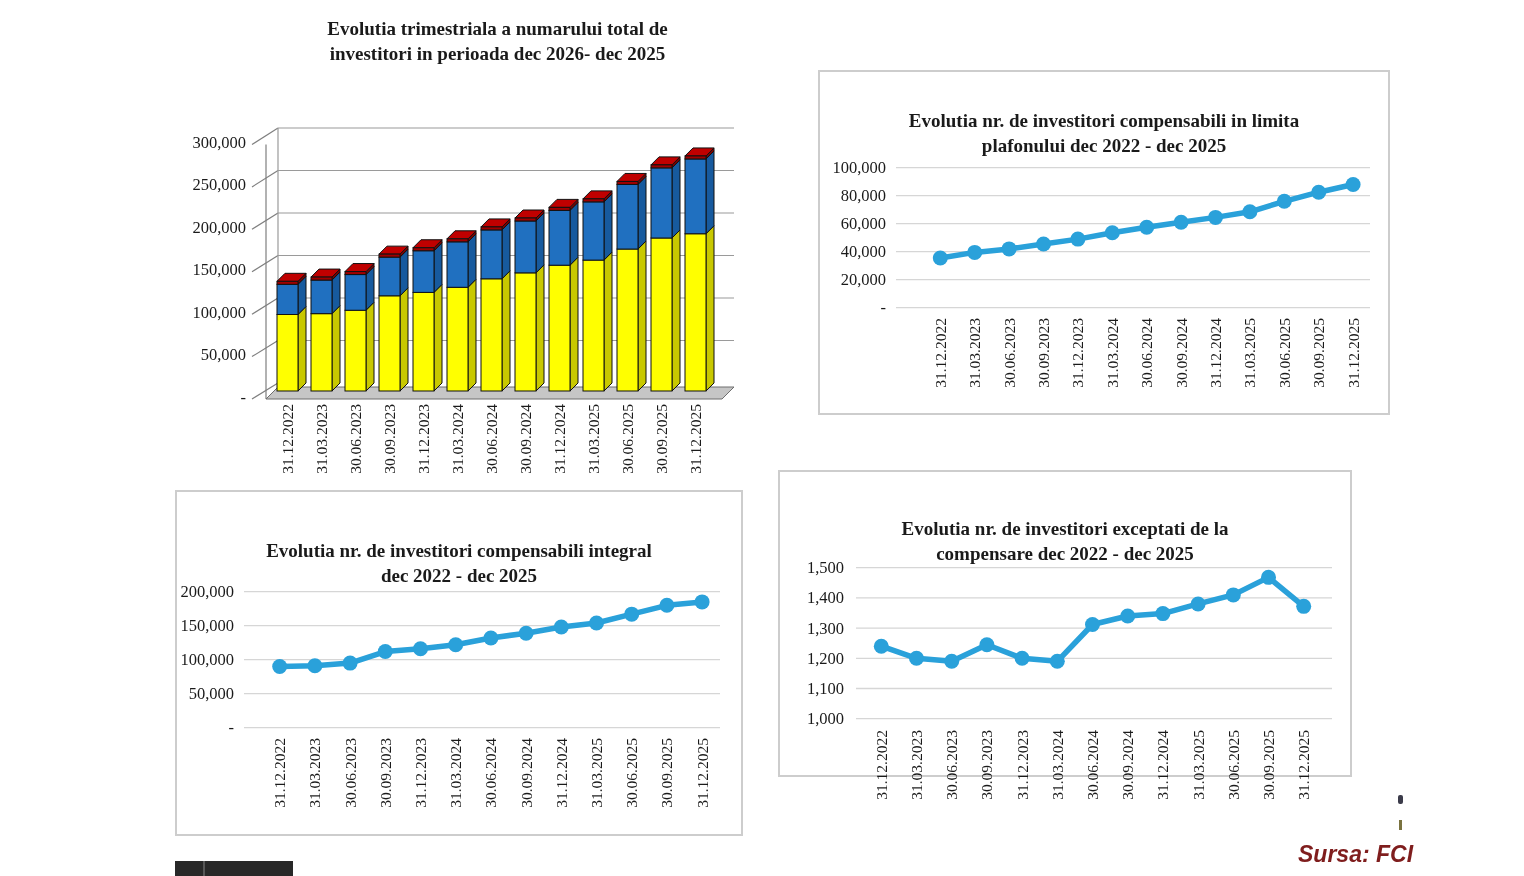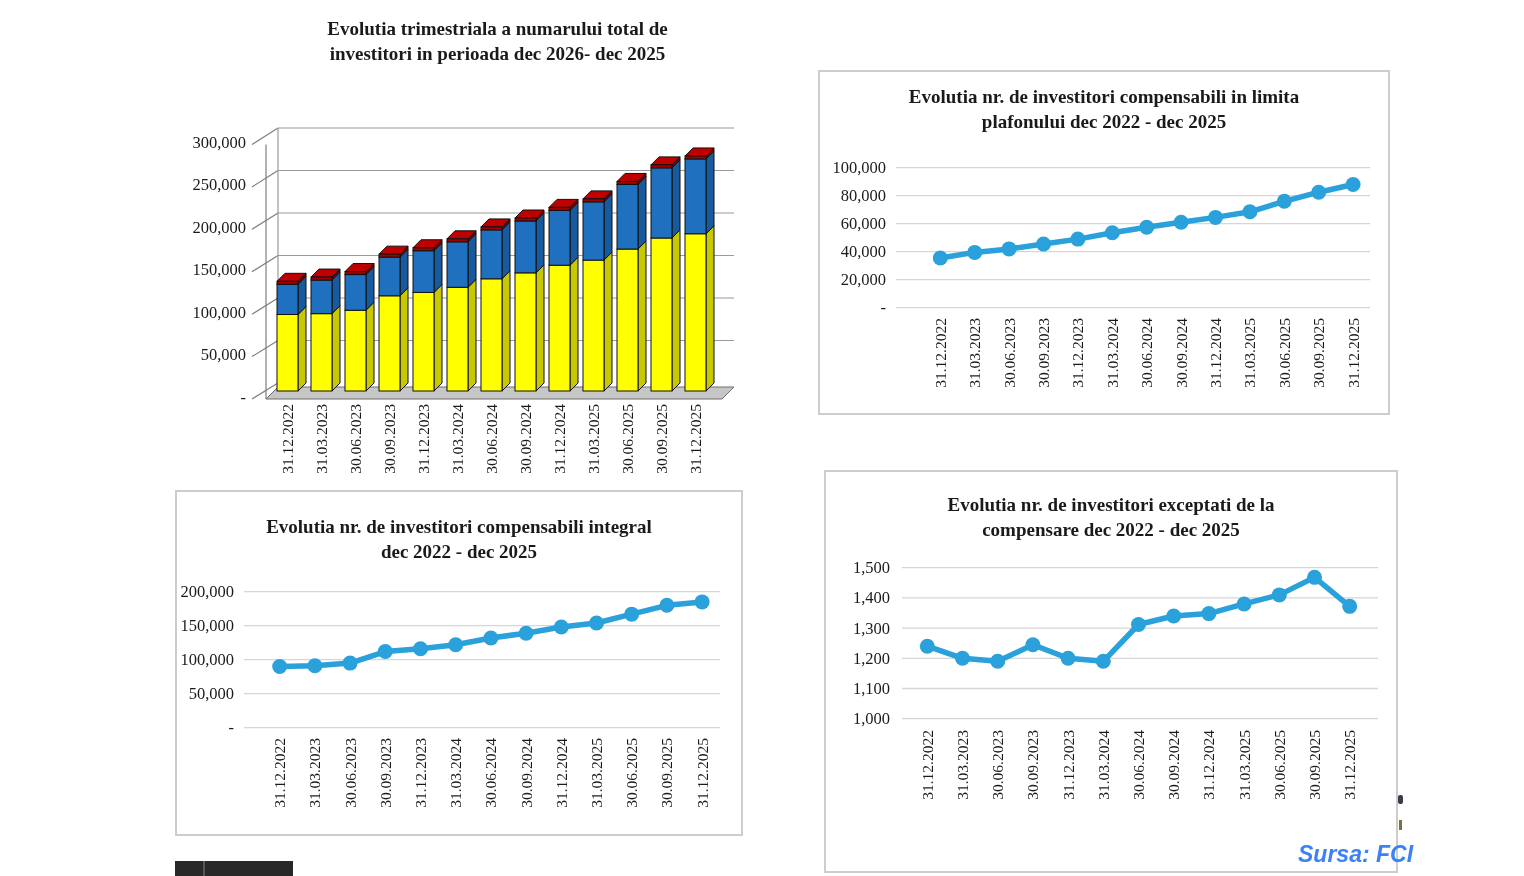--- a/index.html
+++ b/index.html
@@ -1,26 +1,26 @@
 <!DOCTYPE html>
 <html><head>
 <meta charset="utf-8">
 <style>
   html,body{margin:0;padding:0;background:#ffffff;}
   body{position:relative;width:1524px;height:876px;overflow:hidden;
        font-family:"Liberation Serif",serif;color:#1a1a1a;}
   .panel{position:absolute;background:#ffffff;border:2px solid #cdcdcd;box-sizing:border-box;}
   .panel svg{position:absolute;left:0;top:0;}
   .ctitle{position:absolute;left:0;right:0;text-align:center;font-weight:bold;
-          font-size:19px;line-height:25px;white-space:pre-line;z-index:2;}
+          font-size:19px;line-height:25px;white-space:pre-line;z-index:2;margin-top:24px;}
   .tl-title{position:absolute;left:240px;top:16px;width:515px;text-align:center;
             font-weight:bold;font-size:19px;line-height:25px;white-space:pre-line;}
   .source-note{position:absolute;left:1298px;top:841px;width:200px;
                font-family:"Liberation Sans",sans-serif;font-weight:bold;font-style:italic;
-               font-size:23px;color:#3b82f6;}
+               font-size:23px;color:#7f1d1d;}
   .dark-strip{position:absolute;left:175px;top:861px;width:118px;height:15px;background:#282828;}
   .dark-strip .divider{position:absolute;left:28px;top:0;width:2px;height:15px;background:#575757;}
   .artifact1{position:absolute;left:1398px;top:795px;width:5px;height:9px;background:#3b3b4a;border-radius:2px;}
   .artifact2{position:absolute;left:1399px;top:820px;width:3px;height:10px;background:#7a7340;}
   text{font-family:"Liberation Serif",serif;fill:#1a1a1a;}
 </style>
 </head>
 <body>
 
 <div class="tl-title">Evolutia trimestriala a numarului total de
@@ -264,21 +264,21 @@
       <text x="494.4" y="736" transform="rotate(-90 494.4 736)" text-anchor="end" font-size="15.5">30.06.2024</text>
       <text x="529.6" y="736" transform="rotate(-90 529.6 736)" text-anchor="end" font-size="15.5">30.09.2024</text>
       <text x="564.8" y="736" transform="rotate(-90 564.8 736)" text-anchor="end" font-size="15.5">31.12.2024</text>
       <text x="600" y="736" transform="rotate(-90 600 736)" text-anchor="end" font-size="15.5">31.03.2025</text>
       <text x="635.2" y="736" transform="rotate(-90 635.2 736)" text-anchor="end" font-size="15.5">30.06.2025</text>
       <text x="670.4000000000001" y="736" transform="rotate(-90 670.4000000000001 736)" text-anchor="end" font-size="15.5">30.09.2025</text>
       <text x="705.6" y="736" transform="rotate(-90 705.6 736)" text-anchor="end" font-size="15.5">31.12.2025</text>
     </svg>
 </div>
 
-<div class="panel" style="left:824px;top:470px;width:574px;height:403px">
+<div class="panel" style="left:778px;top:470px;width:574px;height:307px">
   <div class="ctitle" style="top:20px">Evolutia nr. de investitori exceptati de la
 compensare dec 2022 - dec 2025</div>
   <svg id="chart3" width="570" height="355" viewBox="818 470 570 355">
       <line x1="894" y1="716.7" x2="1370" y2="716.7" stroke="#D6D6D6" stroke-width="1.3"></line>
       <text x="882" y="722.2" text-anchor="end" font-size="16.5">1,000</text>
       <line x1="894" y1="686.5" x2="1370" y2="686.5" stroke="#D6D6D6" stroke-width="1.3"></line>
       <text x="882" y="692" text-anchor="end" font-size="16.5">1,100</text>
       <line x1="894" y1="656.3000000000001" x2="1370" y2="656.3000000000001" stroke="#D6D6D6" stroke-width="1.3"></line>
       <text x="882" y="661.8000000000001" text-anchor="end" font-size="16.5">1,200</text>
       <line x1="894" y1="626.1" x2="1370" y2="626.1" stroke="#D6D6D6" stroke-width="1.3"></line>

